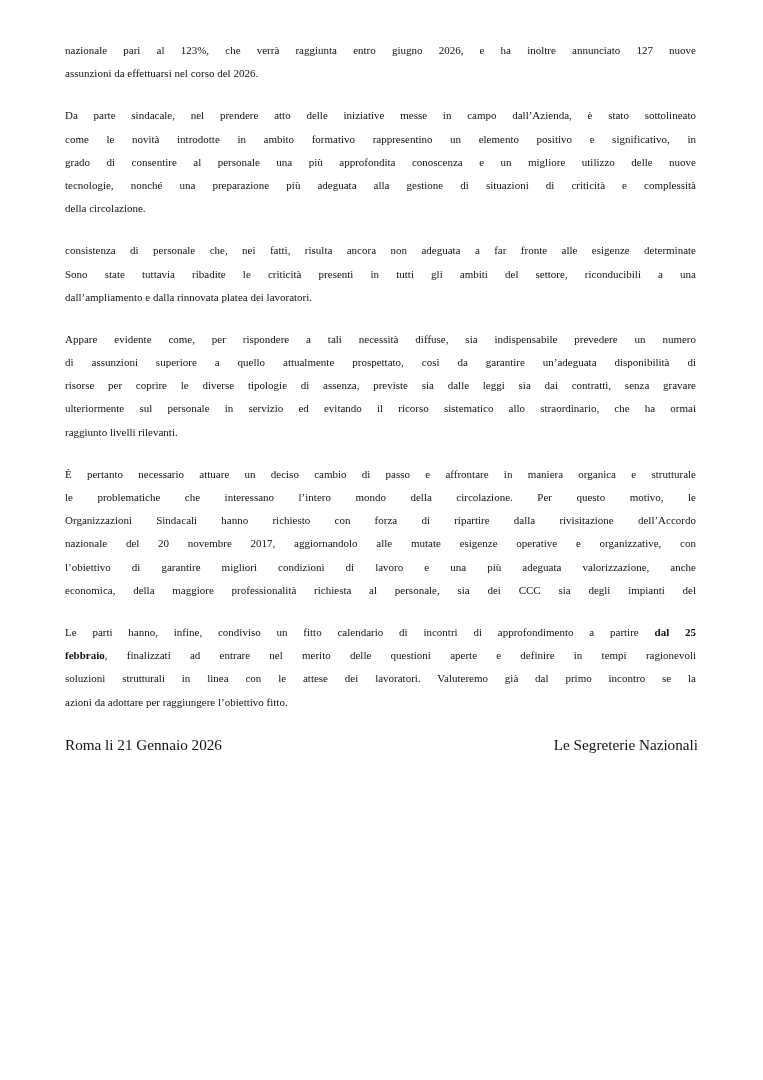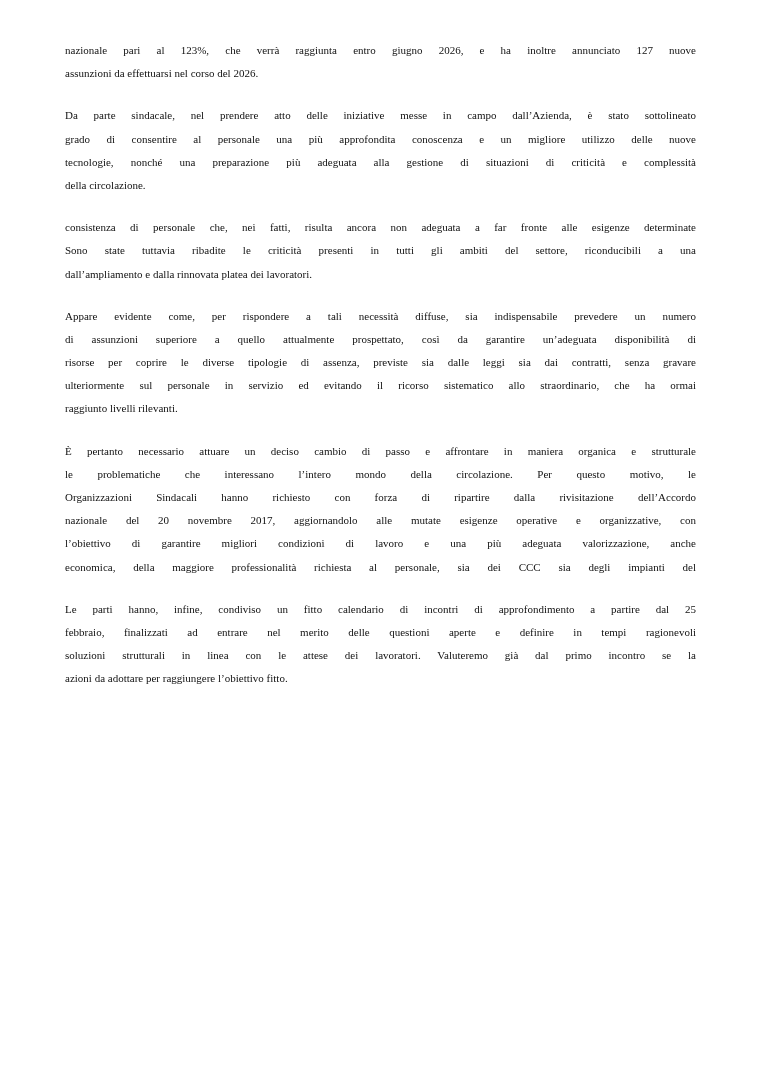--- a/index.html
+++ b/index.html
@@ -31,21 +31,21 @@
       text-align: justify;
       text-align-last: justify;
       white-space: nowrap;
       height: 23.2px;
       overflow: visible;
     }
     .line.last {
       text-align: center;
       text-align-last: left;
     }
-    .line .bold { font-weight: normal; }
+    .line .bold { font-weight: bold; }
     .signoff {
       position: relative;
       font-size: 15.2px;
       line-height: 23.2px;
       height: 24px;
       margin-top: 2px;
     }
     .signoff .place-date {
       position: absolute;
       left: 0;
@@ -61,20 +61,21 @@
 <body>
 
 <div class="page">
   <div id="body-text">
       <p class="para">
         <span class="line"><span class="">nazionale pari al 123%, che verrà raggiunta entro giugno 2026, e ha inoltre annunciato 127 nuove</span></span>
         <span class="line last"><span class="">assunzioni da effettuarsi nel corso del 2026.</span></span>
       </p>
       <p class="para">
         <span class="line"><span class="">Da parte sindacale, nel prendere atto delle iniziative messe in campo dall’Azienda, è stato sottolineato</span></span>
+        <span class="line"><span class="">come le novità introdotte in ambito formativo rappresentino un elemento positivo e significativo, in</span></span>
         <span class="line"><span class="">grado di consentire al personale una più approfondita conoscenza e un migliore utilizzo delle nuove</span></span>
         <span class="line"><span class="">tecnologie, nonché una preparazione più adeguata alla gestione di situazioni di criticità e complessità</span></span>
         <span class="line last"><span class="">della circolazione.</span></span>
       </p>
       <p class="para">
         <span class="line"><span class="">consistenza di personale che, nei fatti, risulta ancora non adeguata a far fronte alle esigenze determinate</span></span>
         <span class="line"><span class="">Sono state tuttavia ribadite le criticità presenti in tutti gli ambiti del settore, riconducibili a una</span></span>
         <span class="line last"><span class="">dall’ampliamento e dalla rinnovata platea dei lavoratori.</span></span>
       </p>
       <p class="para">
@@ -92,13 +93,17 @@
         <span class="line"><span class="">l’obiettivo di garantire migliori condizioni di lavoro e una più adeguata valorizzazione, anche</span></span>
         <span class="line"><span class="">economica, della maggiore professionalità richiesta al personale, sia dei CCC sia degli impianti del</span></span>
       </p>
       <p class="para">
         <span class="line"><span class="">Le parti hanno, infine, condiviso un fitto calendario di incontri di approfondimento a partire </span><span class="bold">dal 25</span></span>
         <span class="line"><span class="bold">febbraio</span><span class="">, finalizzati ad entrare nel merito delle questioni aperte e definire in tempi ragionevoli</span></span>
         <span class="line"><span class="">soluzioni strutturali in linea con le attese dei lavoratori. Valuteremo già dal primo incontro se la</span></span>
         <span class="line last"><span class="">azioni da adottare per raggiungere l’obiettivo fitto.</span></span>
       </p>
     </div>
+  <div class="signoff">
+    <span class="place-date">Roma li 21 Gennaio 2026</span>
+    <span class="signature">Le Segreterie Nazionali</span>
+  </div>
 </div>
 
 </body></html>

